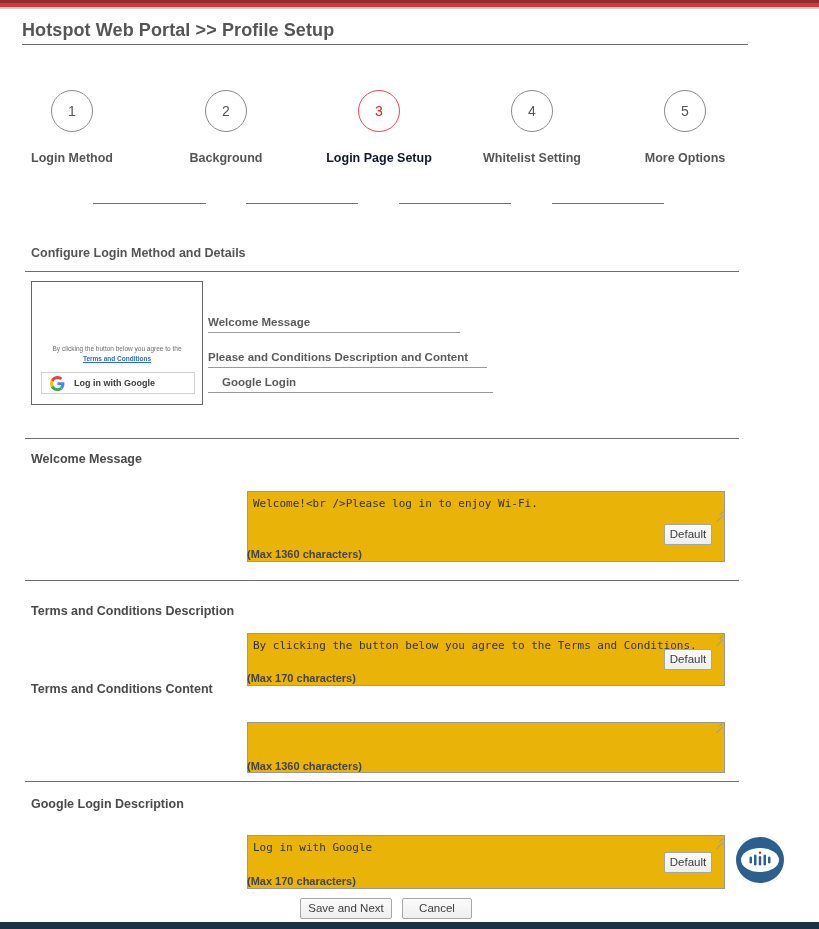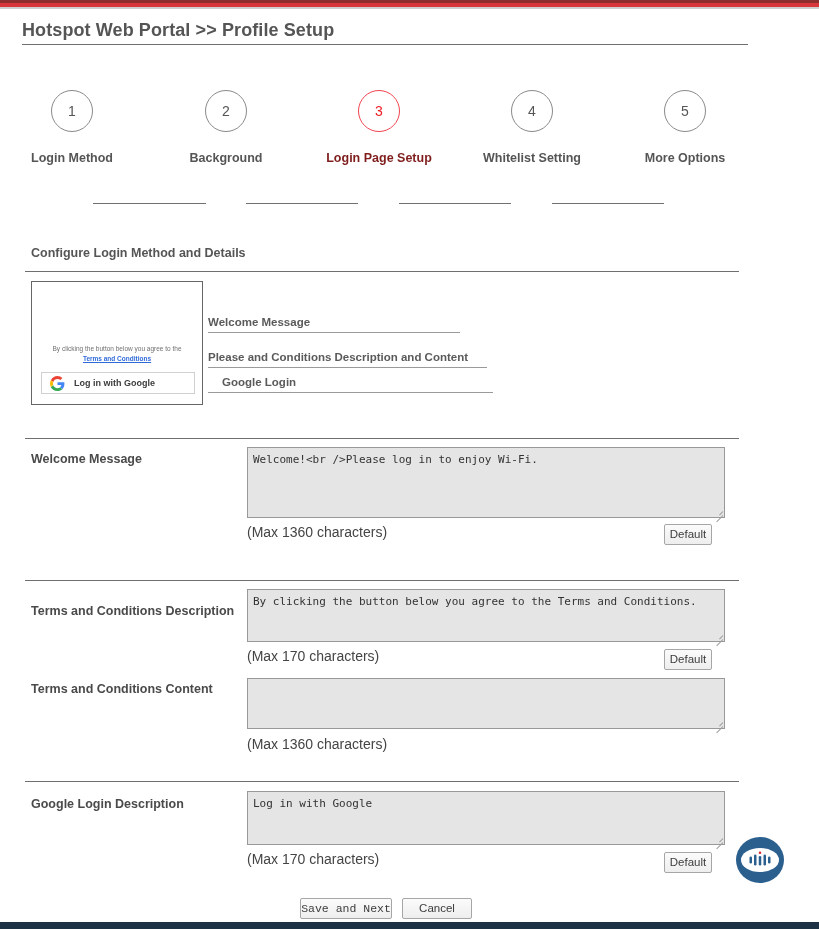--- a/index.html
+++ b/index.html
@@ -95,21 +95,21 @@
     font-size: 12.5px;
     color: #555555;
     font-weight: bold;
     white-space: nowrap;
   }
   .step.active .circle {
     border-color: #f04550;
     color: #ec1c24;
   }
   .step.active .label {
-    color: #7f1d1d;
+    color: #0f172a;
   }
 
   
   .section-title {
     position: absolute;
     left: 31px; top: 246px;
     font-size: 12.5px;
     font-weight: bold;
     color: #555555;
   }
@@ -203,53 +203,55 @@
     font-size: 12.5px;
     font-weight: bold;
     color: #4a4a4a;
     white-space: nowrap;
   }
   .f-area {
     position: absolute;
     left: 247px;
     box-sizing: border-box;
     border: 1px solid #999999;
-    background: #e5e5e5;
+    background: #eab308;
     font-family: "DejaVu Sans Mono", monospace;
     font-size: 11px;
     color: #333333;
     padding: 4px 5px;
     line-height: 15px;
     resize: none;
     outline: none;
     overflow: hidden;
     white-space: pre-wrap;
+    margin-top: 44px;
   }
   .f-area::after {
     content: "";
   }
   .resize-grip {
     position: absolute;
     width: 12px; height: 12px;
     pointer-events: none;
   }
   .resize-grip span {
     position: absolute;
     right: 1px;
     height: 1px;
     background: #9a9a9a;
     transform: rotate(-45deg);
     transform-origin: right center;
   }
   .f-hint {
     position: absolute;
     left: 247px;
-    font-size: 14px;
-    font-weight: normal;
+    font-size: 11px;
+    font-weight: bold;
     color: #444444;
+    margin-top: 24px;
   }
   .btn {
     position: absolute;
     box-sizing: border-box;
     border: 1px solid #a6a6a6;
     background: linear-gradient(#fbfbfb, #eeeeee);
     border-radius: 2px;
     font-family: "Liberation Sans", sans-serif;
     font-size: 11.5px;
     color: #3c3c3c;
@@ -260,21 +262,21 @@
   .btn-default { width: 48px; height: 21px; line-height: 19px; }
 
   
   .brand-logo {
     position: absolute;
     left: 735px; top: 835px;
     width: 50px; height: 50px;
   }
 
   
-  #btn-save   { left: 300px; top: 898px; width: 92px; height: 21px; line-height: 19px; font-family: Liberation Mono, monospace; }
+  #btn-save   { left: 300px; top: 898px; width: 92px; height: 21px; line-height: 19px; }
   #btn-cancel { left: 402px; top: 898px; width: 70px; height: 21px; line-height: 19px; }
 </style>
 </head>
 <body>
 
 <div class="topbar-dark"></div>
 <div class="topbar-red"></div>
 <div class="topbar-shadow"></div>
 
 <div class="breadcrumb">

